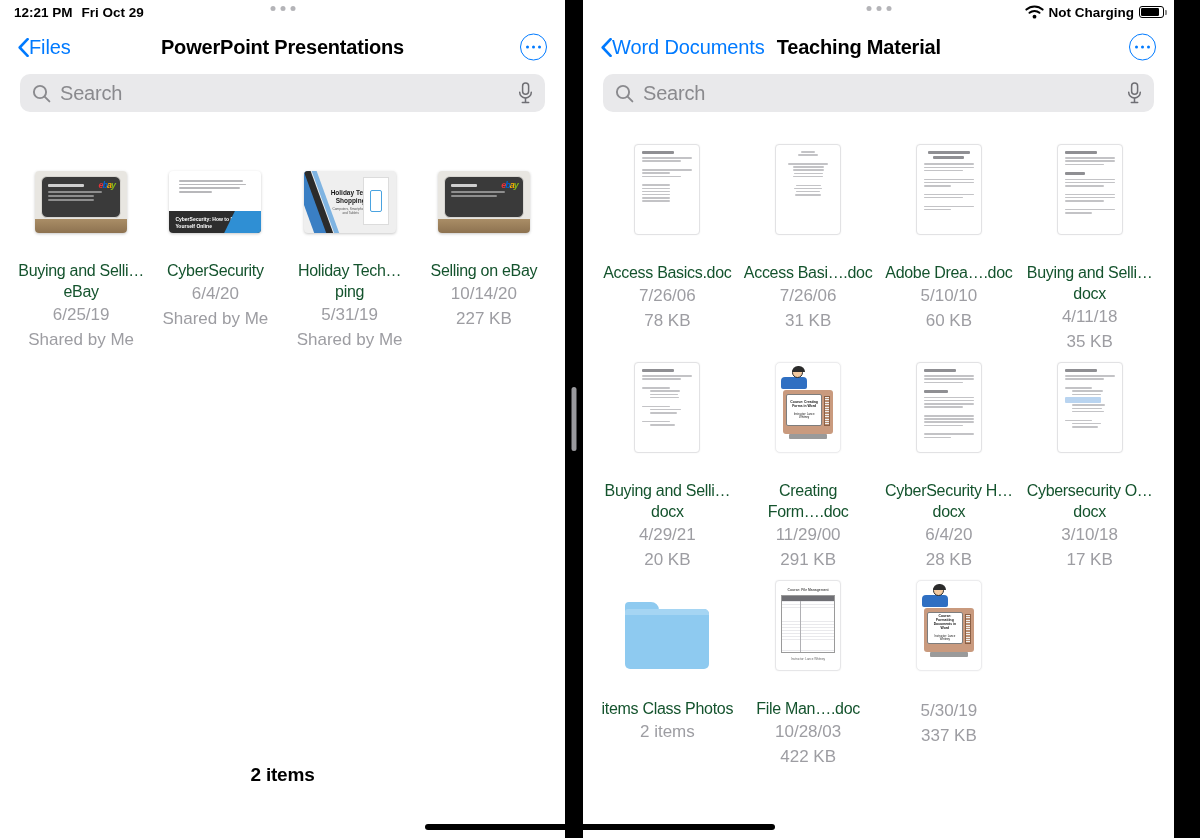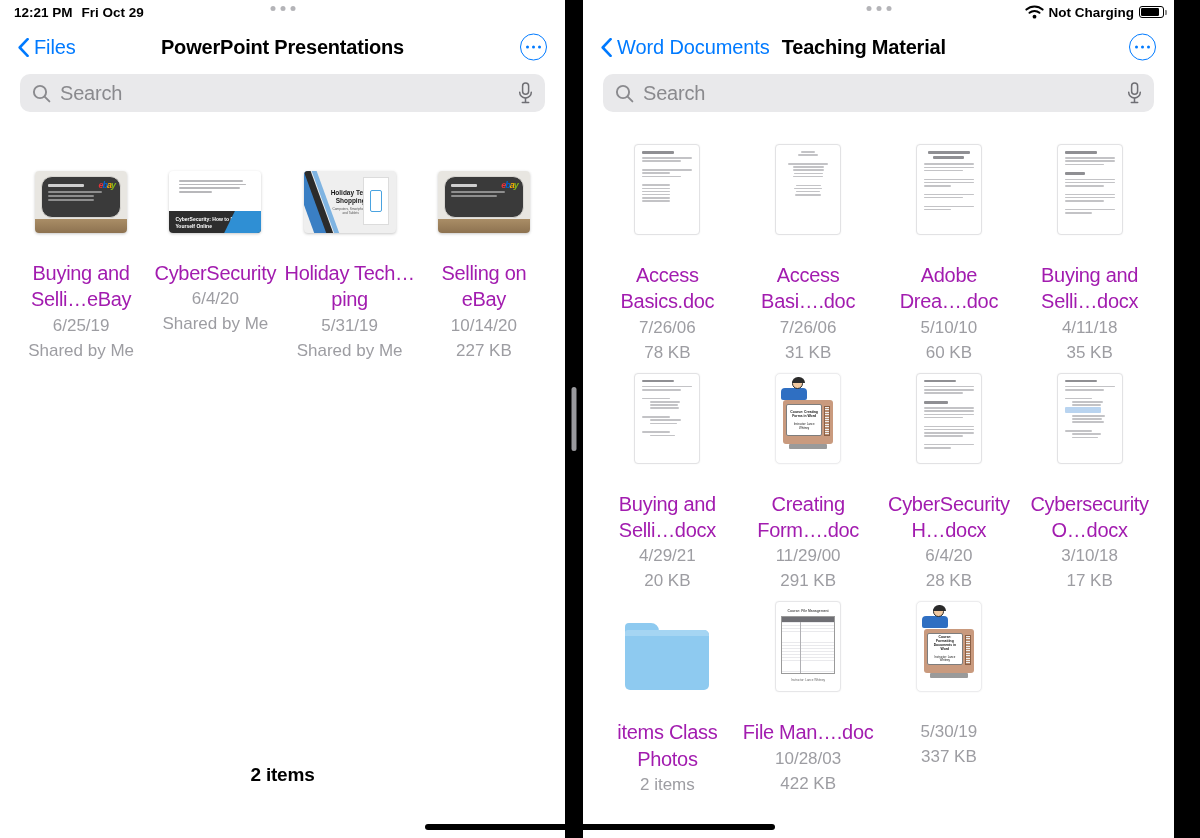--- a/index.html
+++ b/index.html
@@ -105,21 +105,20 @@
   .navbar {
     height: 46px;
     display: flex;
     align-items: center;
     position: relative;
     padding: 0 18px;
   }
   .back-group {
     display: flex;
     align-items: center;
-    gap: 5px;
     color: #007aff;
     font-size: 20px;
     cursor: pointer;
     flex-shrink: 0;
   }
   .chev {
     display: block;
     width: 11px; height: 19px;
   }
   .back-label { font-size: 20px; color: #007aff; letter-spacing: -0.1px; }
@@ -192,22 +191,22 @@
   }
   .thumb-slot {
     height: 100px;
     display: flex;
     align-items: center;
     justify-content: center;
     margin-bottom: 8px;
   }
   .thumb-slot-doc { height: 110px; align-items: flex-start; }
   .tile-name {
-    font-size: 20px;
-    color: #a21caf;
+    font-size: 16px;
+    color: #14532d;
     text-align: center;
     line-height: 1.32;
     letter-spacing: -0.3px;
     max-width: 132px;
     word-break: break-word;
   }
   .tile-meta {
     font-size: 17px;
     color: #9d9da2;
     text-align: center;
@@ -250,21 +249,21 @@
     position: relative;
     background: #fff;
   }
   .slide-ebay {
     background: linear-gradient(#e8e6e1 0%, #e8e6e1 78%, #a98d66 78%, #8d7250 100%);
     padding: 5px 6px 0 6px;
   }
   .slide-ebay .screen-box {
     width: 100%; height: 42px;
     background: #3a3a3a;
-    border-radius: 11px;
+    border-radius: 6px;
     border: 1.5px solid #d8d6d1;
     position: relative;
     padding: 7px 6px;
   }
   .mini-title { height: 3px; width: 55%; background: #cfcfcf; border-radius: 1px; }
   .mini-line { height: 1.6px; width: 82%; background: #8e8e8e; border-radius: 1px; margin-top: 4px; }
   .mini-line.b { width: 70%; margin-top: 2.5px; }
   .ebay-logo {
     position: absolute; right: 5px; top: 4px;
     font-size: 9px; font-weight: bold; font-style: italic;

